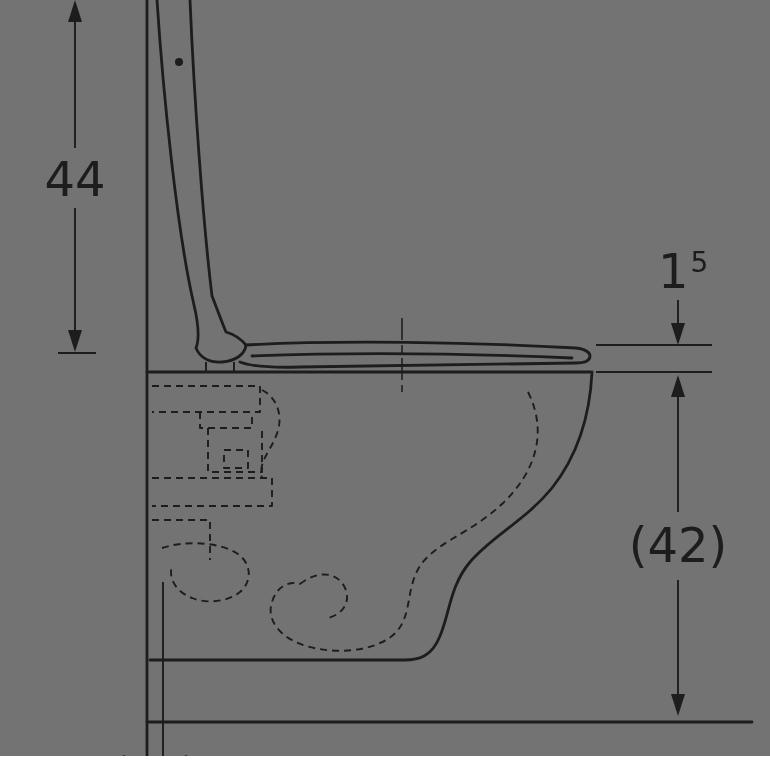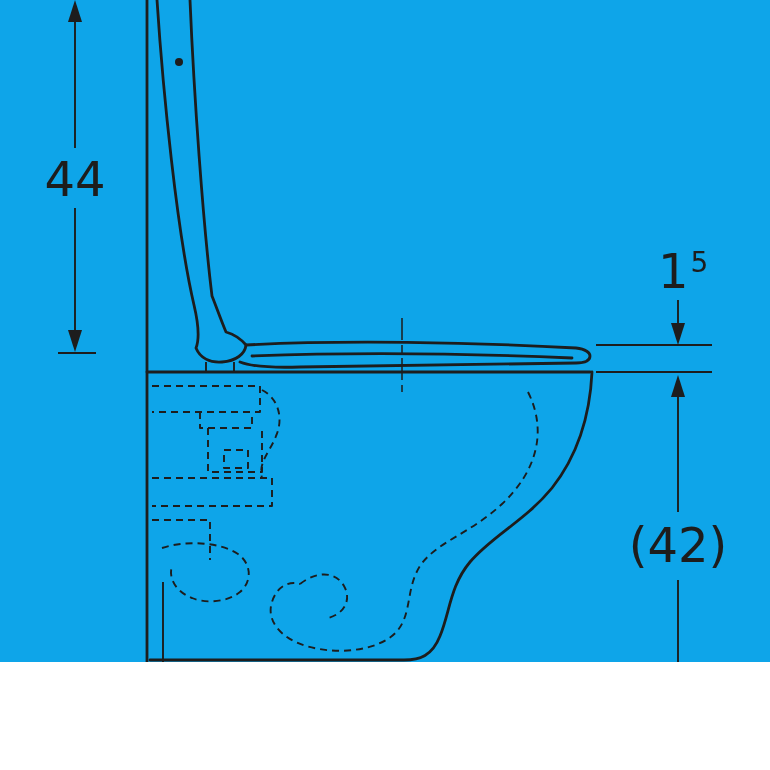--- a/index.html
+++ b/index.html
@@ -3,22 +3,22 @@
 <meta charset="utf-8">
 <style>
   html, body {
     margin: 0;
     padding: 0;
     background: #ffffff;
   }
   .canvas {
     position: relative;
     width: 770px;
-    height: 662px;
-    background: #0ea5e9;
+    height: 756px;
+    background: #737373;
     overflow: hidden;
     font-family: "DejaVu Sans", "Liberation Sans", sans-serif;
   }
   svg {
     display: block;
   }
   .obj {
     fill: none;
     stroke: #1d1d1d;
     stroke-width: 2.8;

